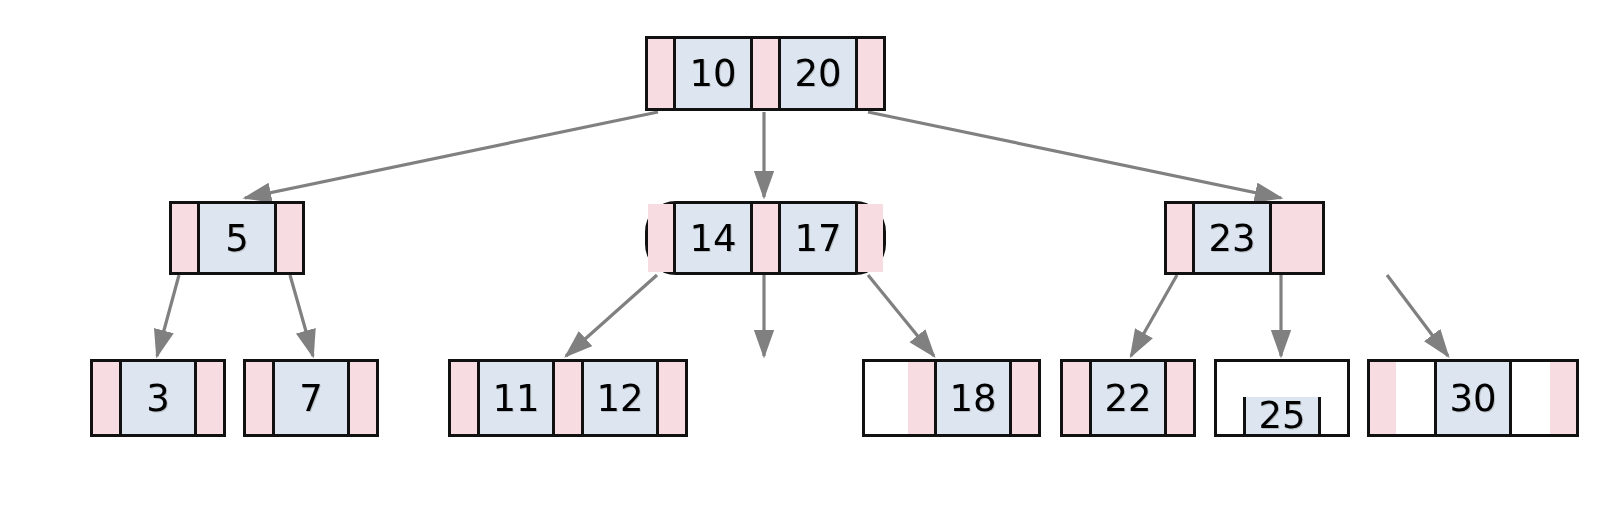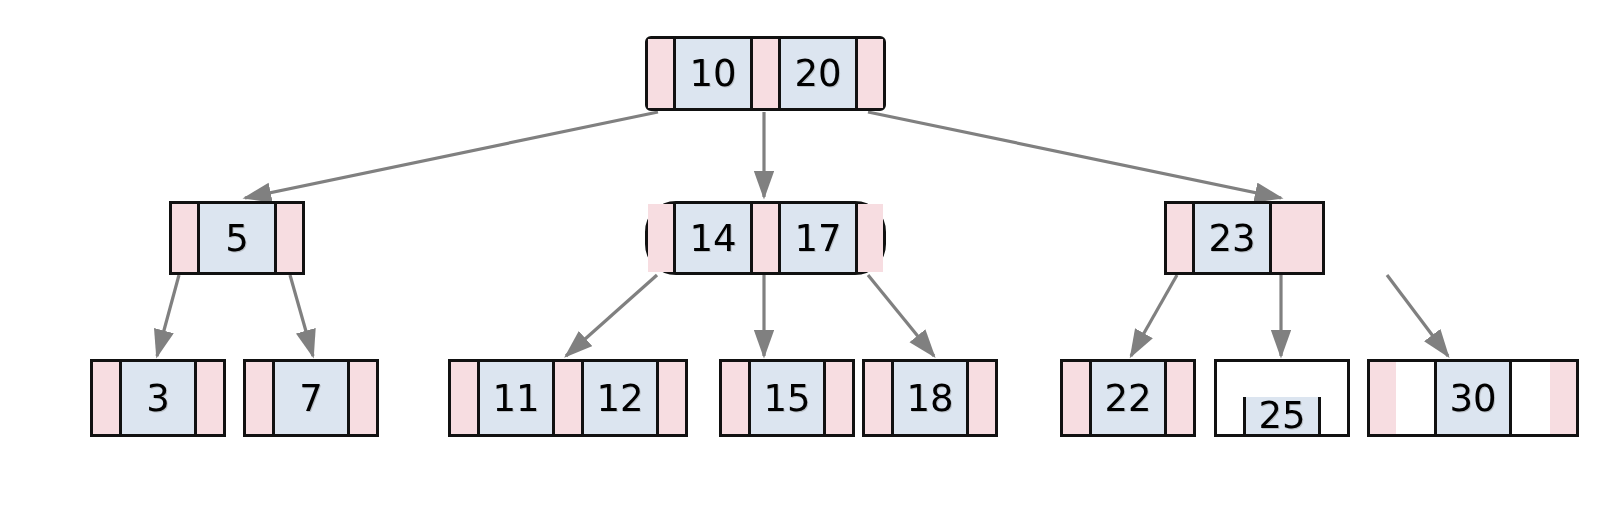--- a/index.html
+++ b/index.html
@@ -79,21 +79,21 @@
 
     <line x1="657" y1="275" x2="566" y2="356" stroke="#808080" stroke-width="3.2" marker-end="url(#arrow)"></line>
     <line x1="764" y1="275" x2="764" y2="356" stroke="#808080" stroke-width="3.2" marker-end="url(#arrow)"></line>
     <line x1="868" y1="275" x2="934" y2="356" stroke="#808080" stroke-width="3.2" marker-end="url(#arrow)"></line>
 
     <line x1="1177" y1="275" x2="1131" y2="356" stroke="#808080" stroke-width="3.2" marker-end="url(#arrow)"></line>
     <line x1="1281" y1="275" x2="1281" y2="356" stroke="#808080" stroke-width="3.2" marker-end="url(#arrow)"></line>
     <line x1="1387" y1="275" x2="1448" y2="356" stroke="#808080" stroke-width="3.2" marker-end="url(#arrow)"></line>
   </svg>
 
-  <div class="node" style="left:645px; top:36px; height:75px;border-radius:6px;">
+  <div class="node" style="left:645px; top:36px; height:75px;">
     <div class="ptr" style="width:25px;"></div>
     <div class="key k-wide">10</div>
     <div class="ptr" style="width:25px;"></div>
     <div class="key k-wide">20</div>
     <div class="ptr" style="width:25px;"></div>
   </div>
 
   <div class="node" style="left:169px; top:201px; height:74px;">
     <div class="ptr" style="width:25px;"></div>
     <div class="key k-wide">5</div>
@@ -128,27 +128,22 @@
   </div>
 
   <div class="node" style="left:448px; top:359px; height:78px;">
     <div class="ptr" style="width:26px;"></div>
     <div class="key k-narrow">11</div>
     <div class="ptr" style="width:26px;"></div>
     <div class="key k-narrow">12</div>
     <div class="ptr" style="width:26px;"></div>
   </div>
 
-  <div class="node" style="left:719px; top:359px; height:78px;">
-    <div class="ptr" style="width:26px;"></div>
-    <div class="key k-narrow">15</div>
-    <div class="ptr" style="width:26px;"></div>
-  </div>
 
-  <div class="node" style="left:862px; top:359px; height:78px;">
+  <div class="node" style="left:862px; top:359px; height:78px;padding-left:43px;">
     <div class="ptr" style="width:26px;"></div>
     <div class="key k-narrow">18</div>
     <div class="ptr" style="width:26px;"></div>
   </div>
 
   <div class="node" style="left:1060px; top:359px; height:78px;justify-content:flex-end;">
     <div class="ptr" style="width:26px;"></div>
     <div class="key k-narrow">22</div>
     <div class="ptr" style="width:26px;"></div>
   </div>

